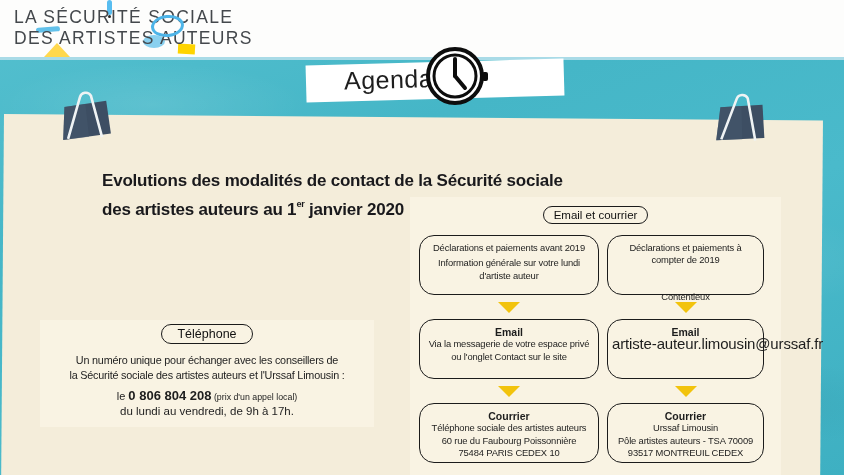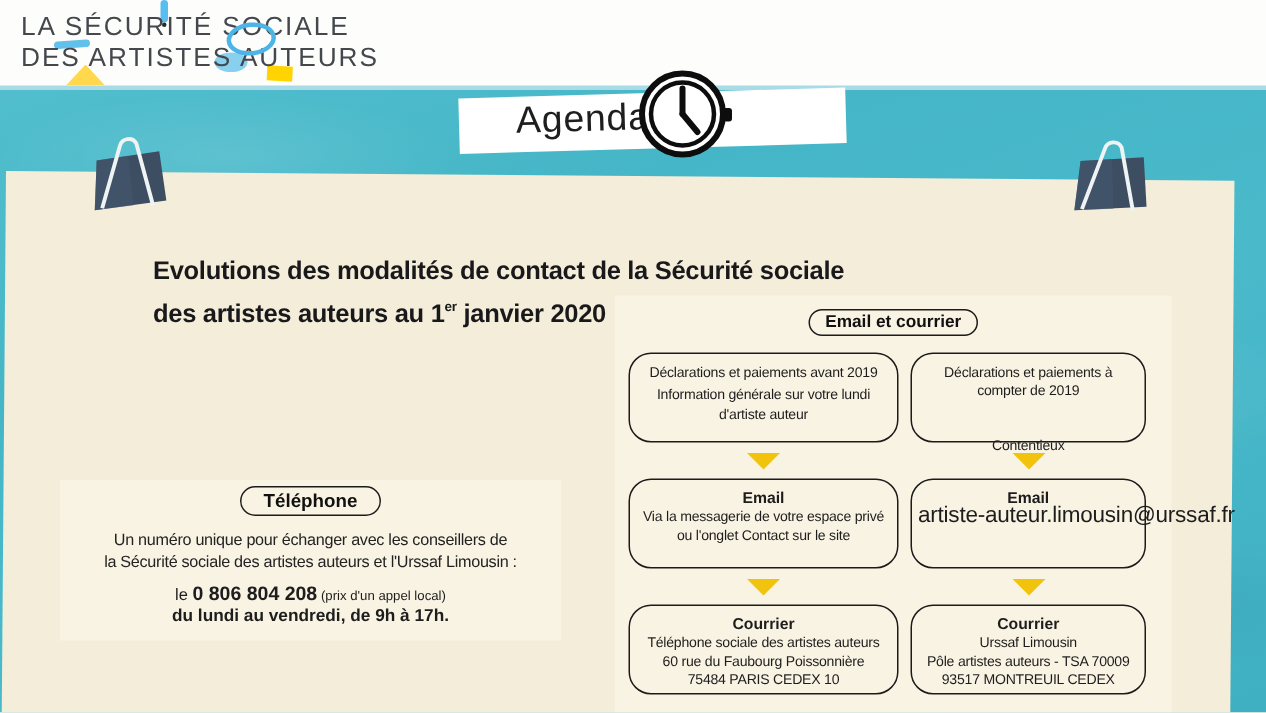--- a/index.html
+++ b/index.html
@@ -52,31 +52,31 @@
   .clip-right{ left:708px; top:90px; transform:rotate(2deg); }
 
   
   .title{ position:absolute; left:102px; top:129px; width:616px; z-index:2;
     text-align:left; color:#19191c; font-weight:bold; font-size:17px;
     line-height:24px; letter-spacing:-0.2px;margin-top:40px; }
   .title sup{ font-size:9px; position:relative; top:-1px; }
 
   
   .pill{ display:inline-block; border:1.6px solid #1b1b1b; border-radius:13px;
-    padding:2px 15px; font-weight:bold; font-size:12.5px; color:#111; }
+    padding:2px 15px; font-weight:normal; font-size:12.5px; color:#111; }
 
   
   .phone-panel{ position:absolute; left:40px; top:294px; width:334px; height:107px;
     background:#f9f3e3; z-index:2; text-align:center;margin-top:26px; }
   .phone-panel .pill{ margin-top:4px; }
   .phone-text{ margin-top:9px; font-size:10.8px; letter-spacing:-0.2px; line-height:14.5px; color:#232323; }
   .phone-number-line{ margin-top:6px; font-size:11px; color:#1d1d1d; }
   .phone-number{ font-weight:bold; font-size:13px; }
   .phone-note{ font-size:8.8px; }
-  .phone-hours{ font-weight:bold; font-size:11.5px; margin-top:2px; color:#1d1d1d; }
+  .phone-hours{ font-weight:normal; font-size:11.5px; margin-top:2px; color:#1d1d1d; }
 
   
   .email-panel{ position:absolute; left:410px; top:197px; width:371px; height:278px;
     background:#f9f3e3; z-index:2; }
   .email-pill-wrap{ text-align:center; margin-top:8px; }
   .email-panel .pill{ font-size:11.5px; padding:2px 10px; border-radius:10px; }
   .col{ position:absolute; display:flex; flex-direction:column; align-items:center; }
   .col-left{ left:9px; top:38px; width:180px; }
   .col-right{ left:197px; top:38px; width:157px; }
   .box{ box-sizing:border-box; width:100%; height:60px; border:1.6px solid #1b1b1b;

